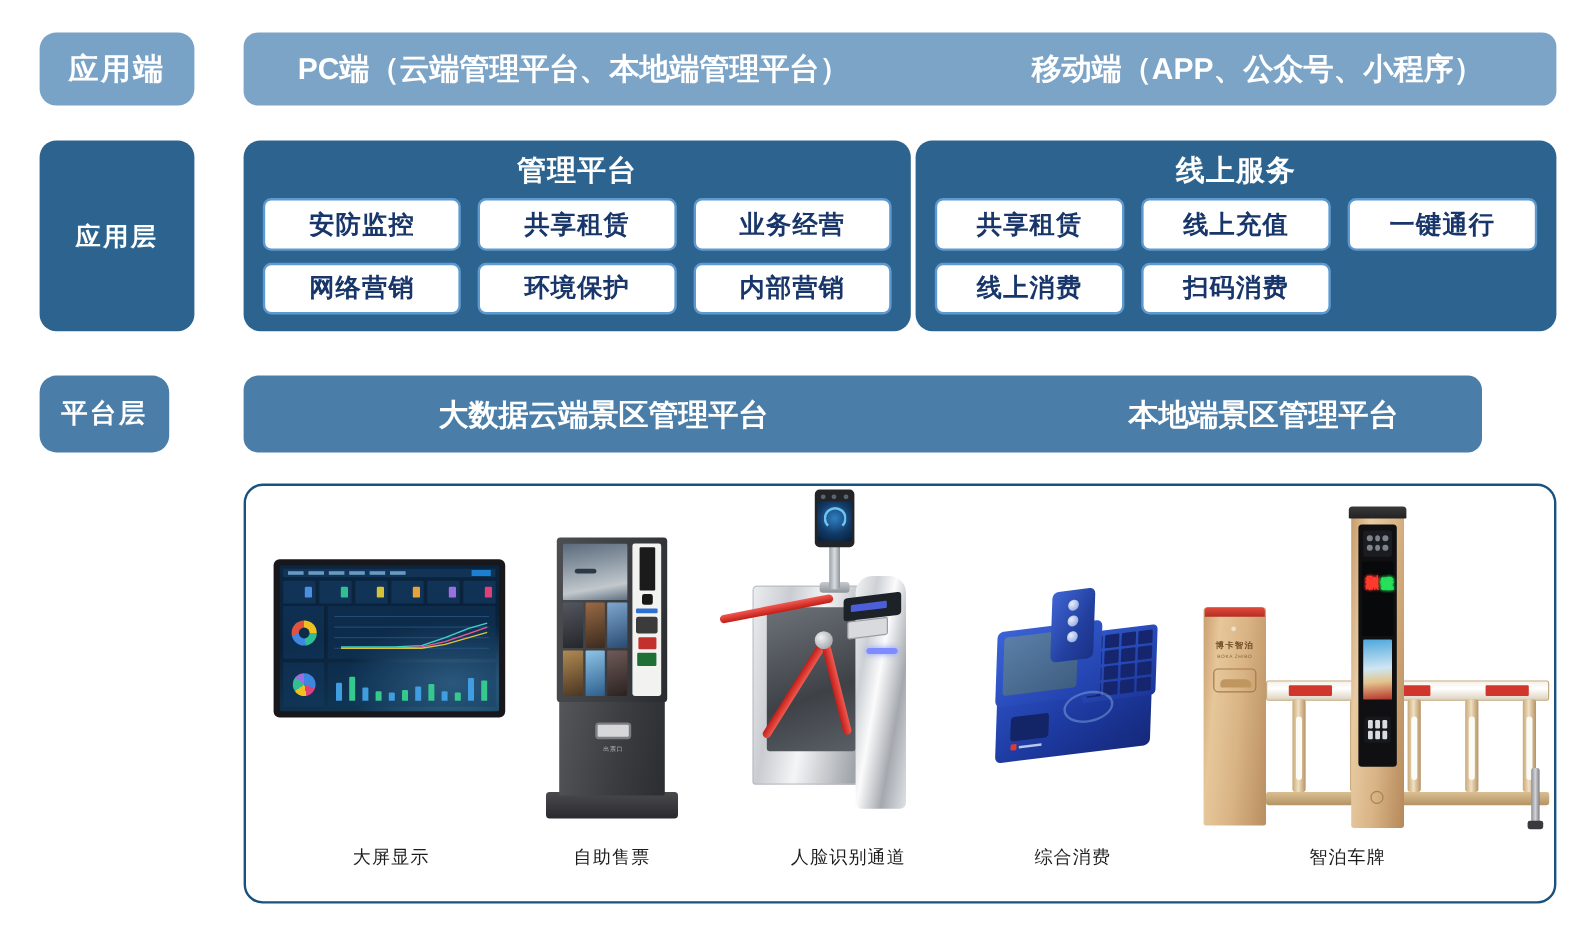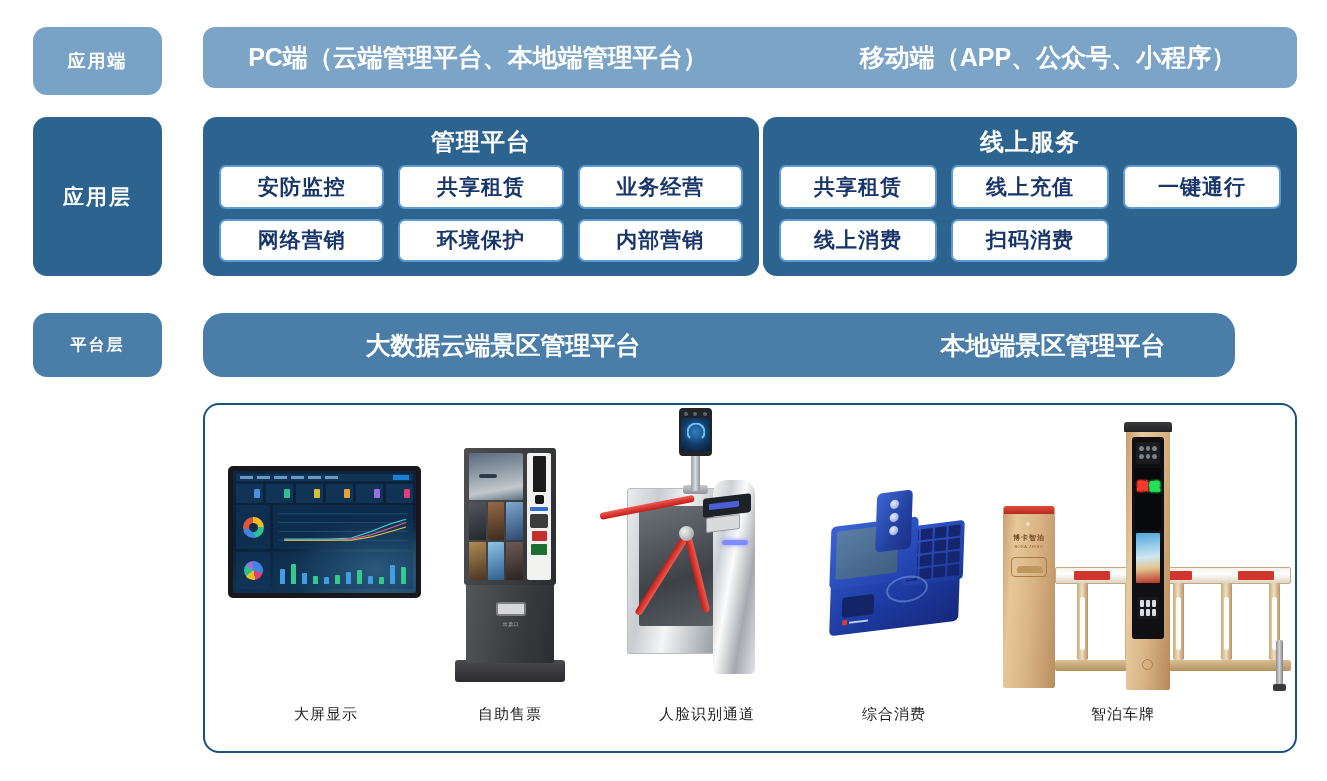--- a/index.html
+++ b/index.html
@@ -13,26 +13,26 @@
 
   
   .layer-chip {
     position: absolute;
     display: flex; align-items: center; justify-content: center;
     color: #ffffff;
     font-weight: 700;
     letter-spacing: 2px;
     text-align: center;
   }
-  .chip-appclient { left: 33px; top: 27px; width: 129px; height: 68px;
-      background: #79a3c6; border-radius: 14px; font-size: 18px; }
+  .chip-appclient { left: 33px; top: 27px; width: 129px; height: 61px;
+      background: #79a3c6; border-radius: 14px; font-size: 25px; }
   .chip-applayer  { left: 33px; top: 117px; width: 129px; height: 159px;
       background: #2d648f; border-radius: 14px; font-size: 21px; }
-  .chip-platform  { left: 33px; top: 313px; width: 129px; height: 64px;
-      background: #4a7ea8; border-radius: 14px; font-size: 16px; }
+  .chip-platform  { left: 33px; top: 313px; width: 108px; height: 64px;
+      background: #4a7ea8; border-radius: 14px; font-size: 22px; }
   .chip-device    { left: 33px; top: 403px; width: 129px; height: 350px;
       background: #175183; border-radius: 16px; font-size: 23px; }
 
   
   .topbar {
     position: absolute; left: 203px; top: 27px; width: 1094px; height: 61px;
     background: #7ba4c7; border-radius: 12px;
   }
   .topbar-label {
     position: absolute; top: 0; height: 61px;
@@ -65,21 +65,21 @@
     border: 2px solid #5e9ad0;
     border-radius: 7px;
     display: flex; align-items: center; justify-content: center;
     color: #18366a; font-size: 21px; font-weight: 700;
     letter-spacing: 1px; white-space: nowrap;
   }
 
   
   .platbar {
     position: absolute; left: 203px; top: 313px; width: 1032px; height: 64px;
-    background: #4a7ea8; border-radius: 20px;
+    background: #4a7ea8; border-radius: 12px;
   }
   .platbar-label {
     position: absolute; top: 0; height: 64px;
     display: flex; align-items: center; justify-content: center;
     color: #ffffff; font-size: 25px; font-weight: 700; white-space: nowrap;
   }
   .platbar-cloud { left: 20px;  width: 560px; }
   .platbar-local { left: 615px; width: 470px; }
 
   

